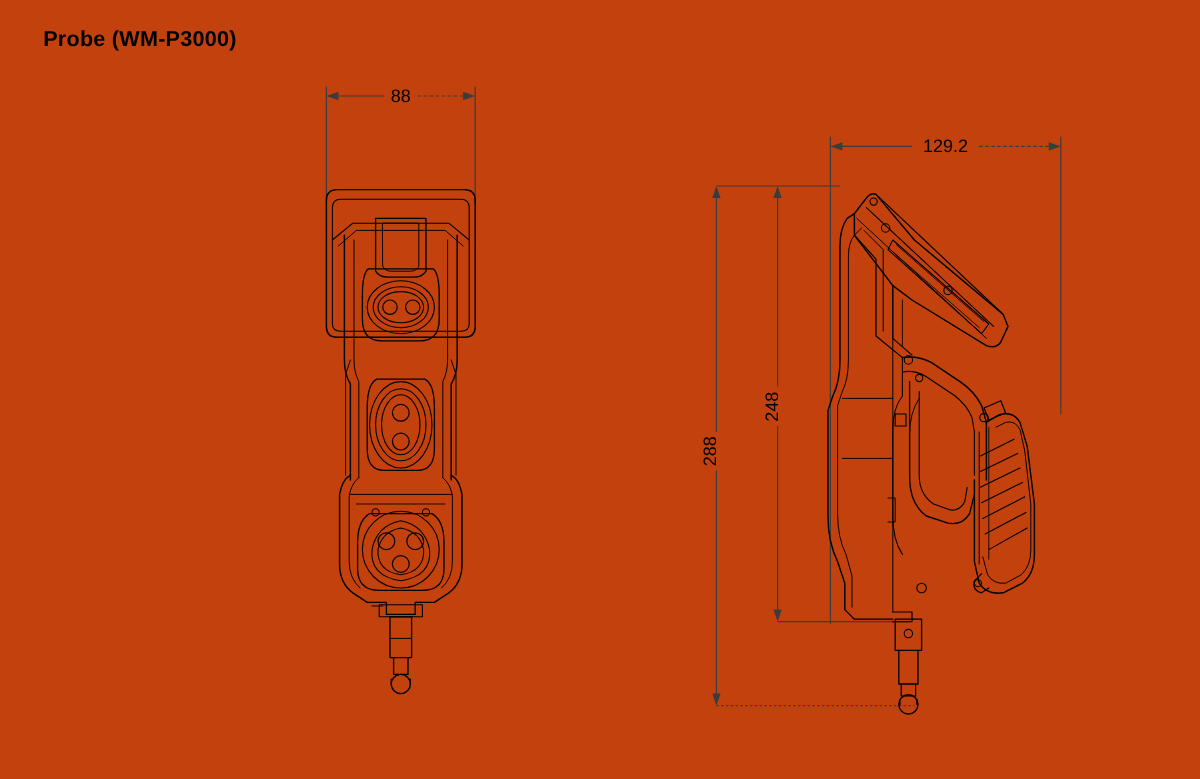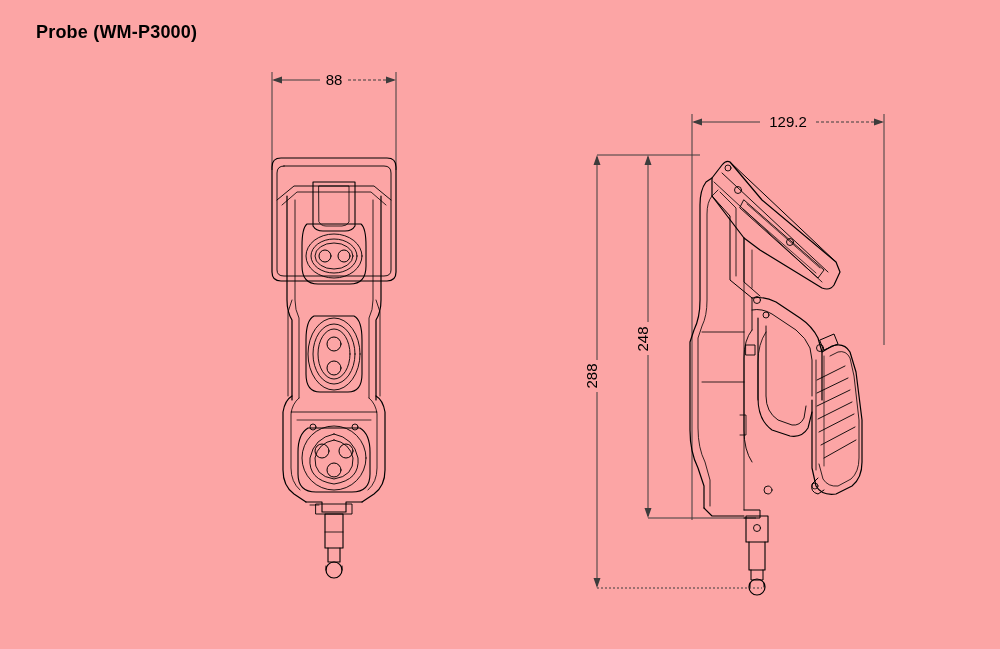--- a/index.html
+++ b/index.html
@@ -12,21 +12,21 @@
     height: 649px;
     position: relative;
     font-family: "Liberation Sans", sans-serif;
     overflow: hidden;
   }
   #page {
     position: absolute;
     left: 0; top: 0;
     width: 1000px;
     height: 649px;
-    background: #fca5a5;
+    background: #c2410c;
   }
   #title {
     position: absolute;
     left: 36px;
     top: 22px;
     font-family: "Liberation Sans", sans-serif;
     font-size: 18px;
     font-weight: bold;
     color: #000000;
     letter-spacing: 0.2px;

